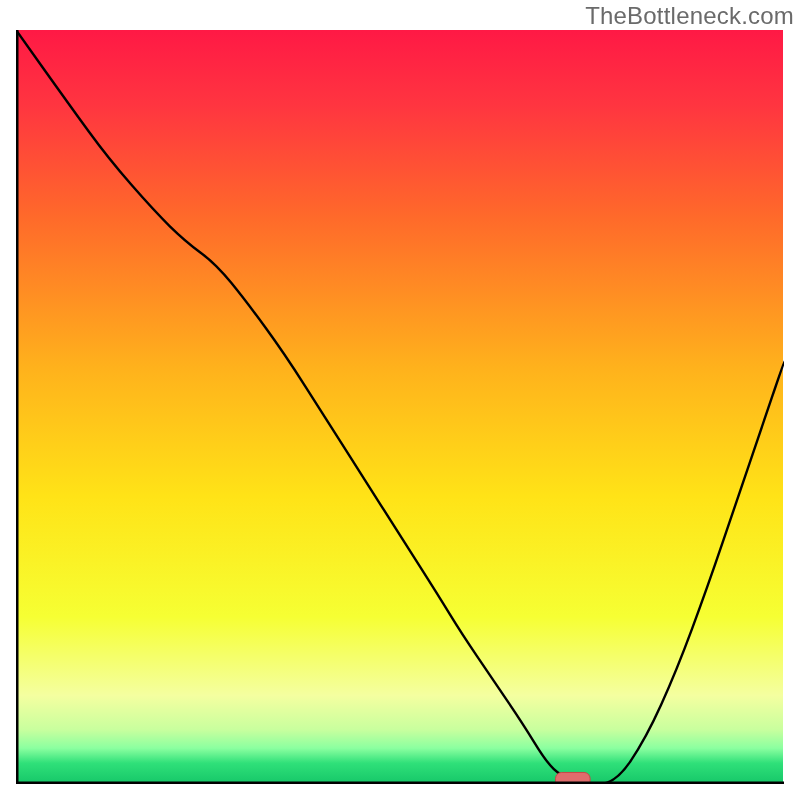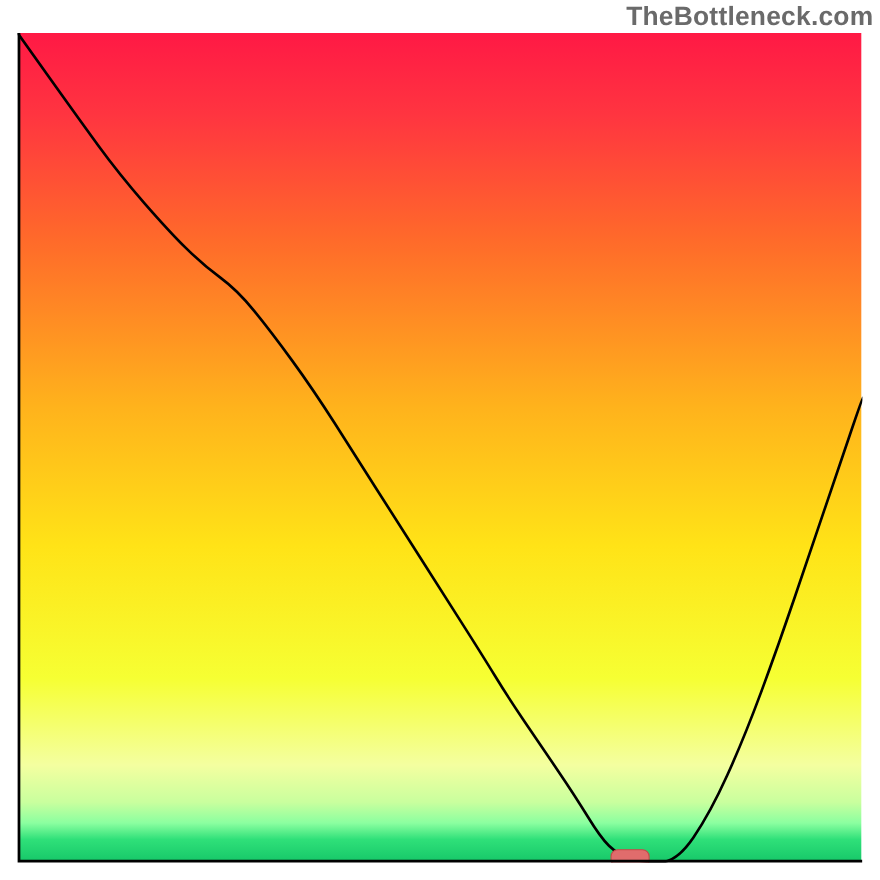--- a/index.html
+++ b/index.html
@@ -15,21 +15,21 @@
     position: relative;
     width: 800px;
     height: 800px;
   }
   .watermark {
     position: absolute;
     top: 2px;
     right: 6px;
     font-size: 24px;
     color: #6a6a6a;
-    font-weight: 700;
+    font-weight: 400;
     letter-spacing: 0.2px;
     z-index: 5;
   }
   .plot {
     position: absolute;
     left: 16px;
     top: 30px;
     width: 768px;   
     height: 754px;  
     box-sizing: border-box;

